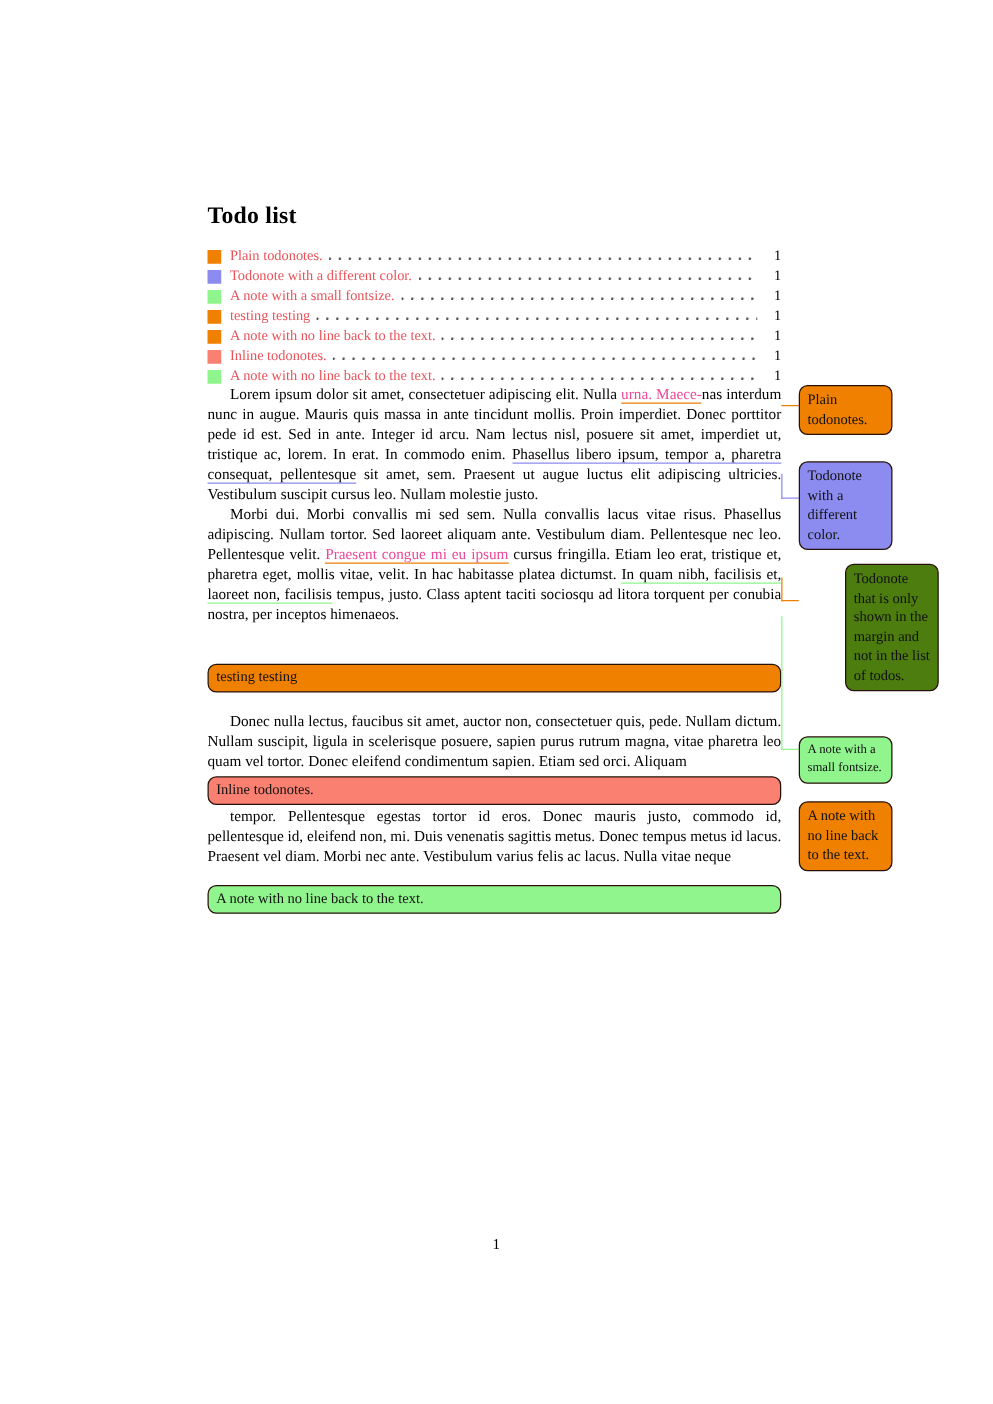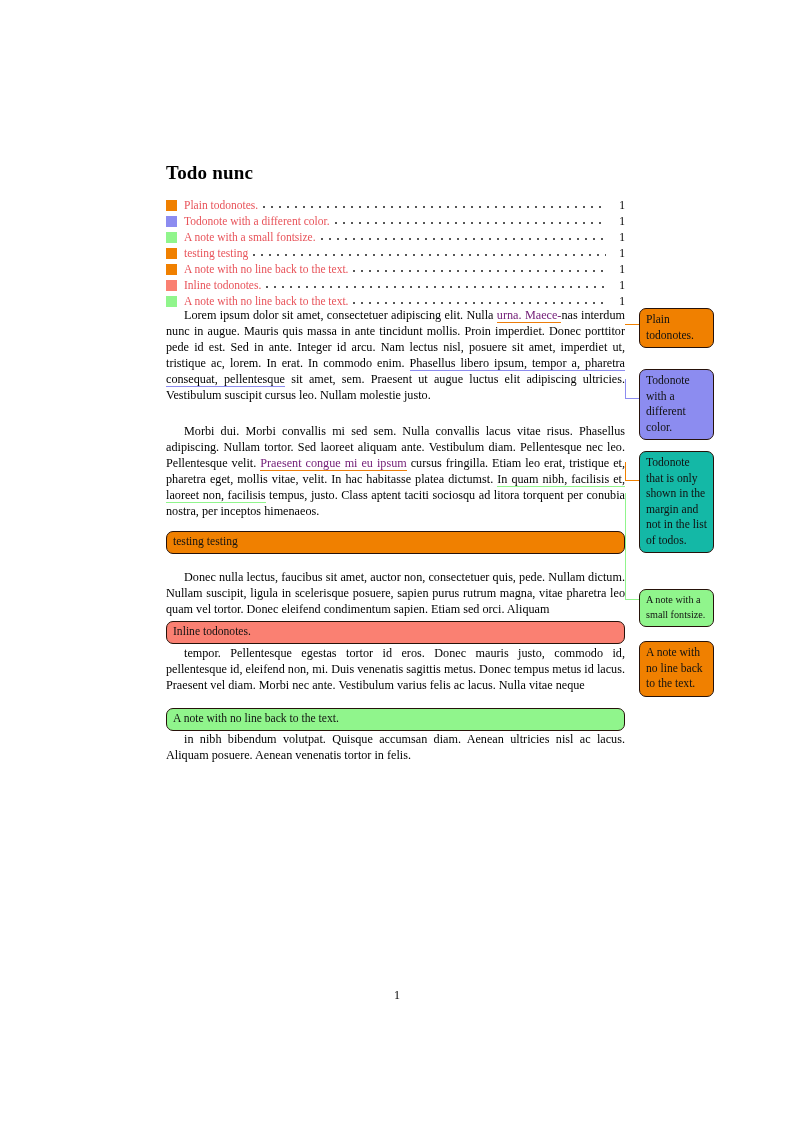--- a/index.html
+++ b/index.html
@@ -44,21 +44,21 @@
   p.body{
     margin:0 0 0 0;
     font-size:12.2px; line-height:15.9px;
     text-align:justify;
     text-indent:18px;
     hyphens:none;
   }
 
   
   .anch{ border-bottom:1px solid currentColor; }
-  .anch-orange{ color:#701a75; border-bottom-color:#ED7D0A; }
+  .anch-orange{ color:#ec4899; border-bottom-color:#ED7D0A; }
   .anch-blue{ color:#000; border-bottom-color:#8C8CF0; }
   .anch-green{ color:#000; border-bottom-color:#90F58C; }
 
   
   .inline-note{
     position:absolute; left:166px; width:459px;
     box-sizing:border-box;
     border:1px solid #26120a;
     border-radius:7px;
     font-size:11.6px;
@@ -87,21 +87,21 @@
   .folio{
     position:absolute; left:0; right:0; top:988px;
     text-align:center; font-size:12px;
   }
 </style>
 </head>
 <body>
 
 <div class="page">
 
-  <div class="doc-title">Todo nunc</div>
+  <div class="doc-title">Todo list</div>
 
   <div class="todolist">
 
     <div class="tl-row">
       <span class="tl-swatch" style="background:#F08000"></span>
       <span class="tl-label">Plain todonotes.</span>
       <span class="tl-leader"></span>
       <span class="tl-page">1</span>
     </div>
 
@@ -145,58 +145,55 @@
       <span class="tl-label">A note with no line back to the text.</span>
       <span class="tl-leader"></span>
       <span class="tl-page">1</span>
     </div>
   </div>
 
   <div class="col" style="top:308px;">
     <p class="body"><span>Lorem ipsum dolor sit amet, consectetuer adipiscing elit. Nulla </span><span class="anch anch-orange">urna. Maece-</span><span>nas interdum nunc in augue. Mauris quis massa in ante tincidunt mollis. Proin imperdiet. Donec porttitor pede id est. Sed in ante. Integer id arcu. Nam lectus nisl, posuere sit amet, imperdiet ut, tristique ac, lorem. In erat. In commodo enim. </span><span class="anch anch-blue">Phasellus libero ipsum, tempor a, pharetra consequat, pellentesque</span><span> sit amet, sem. Praesent ut augue luctus elit adipiscing ultricies. Vestibulum suscipit cursus leo. Nullam molestie justo.</span></p>
   </div>
 
-  <div class="col" style="top:424px;">
+  <div class="col" style="top:404px;">
     <p class="body"><span>Morbi dui. Morbi convallis mi sed sem. Nulla convallis lacus vitae risus. Phasellus adipiscing. Nullam tortor. Sed laoreet aliquam ante. Vestibulum diam. Pellentesque nec leo. Pellentesque velit. </span><span class="anch anch-orange">Praesent congue mi eu ipsum</span><span> cursus fringilla. Etiam leo erat, tristique et, pharetra eget, mollis vitae, velit. In hac habitasse platea dictumst. </span><span class="anch anch-green">In quam nibh, facilisis et, laoreet non, facilisis</span><span> tempus, justo. Class aptent taciti sociosqu ad litora torquent per conubia nostra, per inceptos himenaeos.</span></p>
   </div>
 
   <div class="inline-note" style="top:531px; background:#F08000;">testing testing</div>
 
   <div class="col" style="top:558px;margin-top:12px;">
     <p class="body">Donec nulla lectus, faucibus sit amet, auctor non, consectetuer quis, pede. Nullam dictum. Nullam suscipit, ligula in scelerisque posuere, sapien purus rutrum magna, vitae pharetra leo quam vel tortor. Donec eleifend condimentum sapien. Etiam sed orci. Aliquam</p>
   </div>
 
   <div class="inline-note" style="top:621px; background:#FA8072;">Inline todonotes.</div>
 
   <div class="col" style="top:646px;font-family:Liberation Serif, serif;">
     <p class="body">tempor. Pellentesque egestas tortor id eros. Donec mauris justo, commodo id, pellentesque id, eleifend non, mi. Duis venenatis sagittis metus. Donec tempus metus id lacus. Praesent vel diam. Morbi nec ante. Vestibulum varius felis ac lacus. Nulla vitae neque</p>
   </div>
 
   <div class="inline-note" style="top:708px; background:#90F58C;">A note with no line back to the text.</div>
 
-  <div class="col" style="top:732px;">
-    <p class="body">in nibh bibendum volutpat. Quisque accumsan diam. Aenean ultricies nisl ac lacus. Aliquam posuere. Aenean venenatis tortor in felis.</p>
-  </div>
 
   <div class="conn" style="left:625px; top:324px; width:14px; height:1px; background:#F08000;"></div>
 
   <div class="conn" style="left:625px; top:379px; width:1px; height:20px; background:#8C8CF0;"></div>
   <div class="conn" style="left:625px; top:398px; width:14px; height:1px; background:#8C8CF0;"></div>
 
   <div class="conn" style="left:625px; top:462px; width:1px; height:19px; background:#F08000;"></div>
   <div class="conn" style="left:625px; top:480px; width:14px; height:1px; background:#F08000;"></div>
 
   <div class="conn" style="left:625px; top:493px; width:1px; height:107px; background:#90F58C;"></div>
   <div class="conn" style="left:625px; top:599px; width:14px; height:1px; background:#90F58C;"></div>
 
   <div class="mnote" style="left:639px; top:308px; width:75px; background:#F08000;">Plain todonotes.</div>
 
   <div class="mnote" style="left:639px; top:369px; width:75px; background:#8C8CF0;">Todonote with a different color.</div>
 
-  <div class="mnote" style="left:639px; top:451px; width:75px; background:#14b8a6;">Todonote that is only shown in the margin and not in the list of todos.</div>
+  <div class="mnote" style="left:676px; top:451px; width:75px; background:#4d7c0f;">Todonote that is only shown in the margin and not in the list of todos.</div>
 
   <div class="mnote small" style="left:639px; top:589px; width:75px; background:#90F58C;">A note with a small fontsize.</div>
 
   <div class="mnote" style="left:639px; top:641px; width:75px; background:#F08000;">A note with no line back to the text.</div>
 
   <div class="folio">1</div>
 
 </div>
 
 </body></html>

